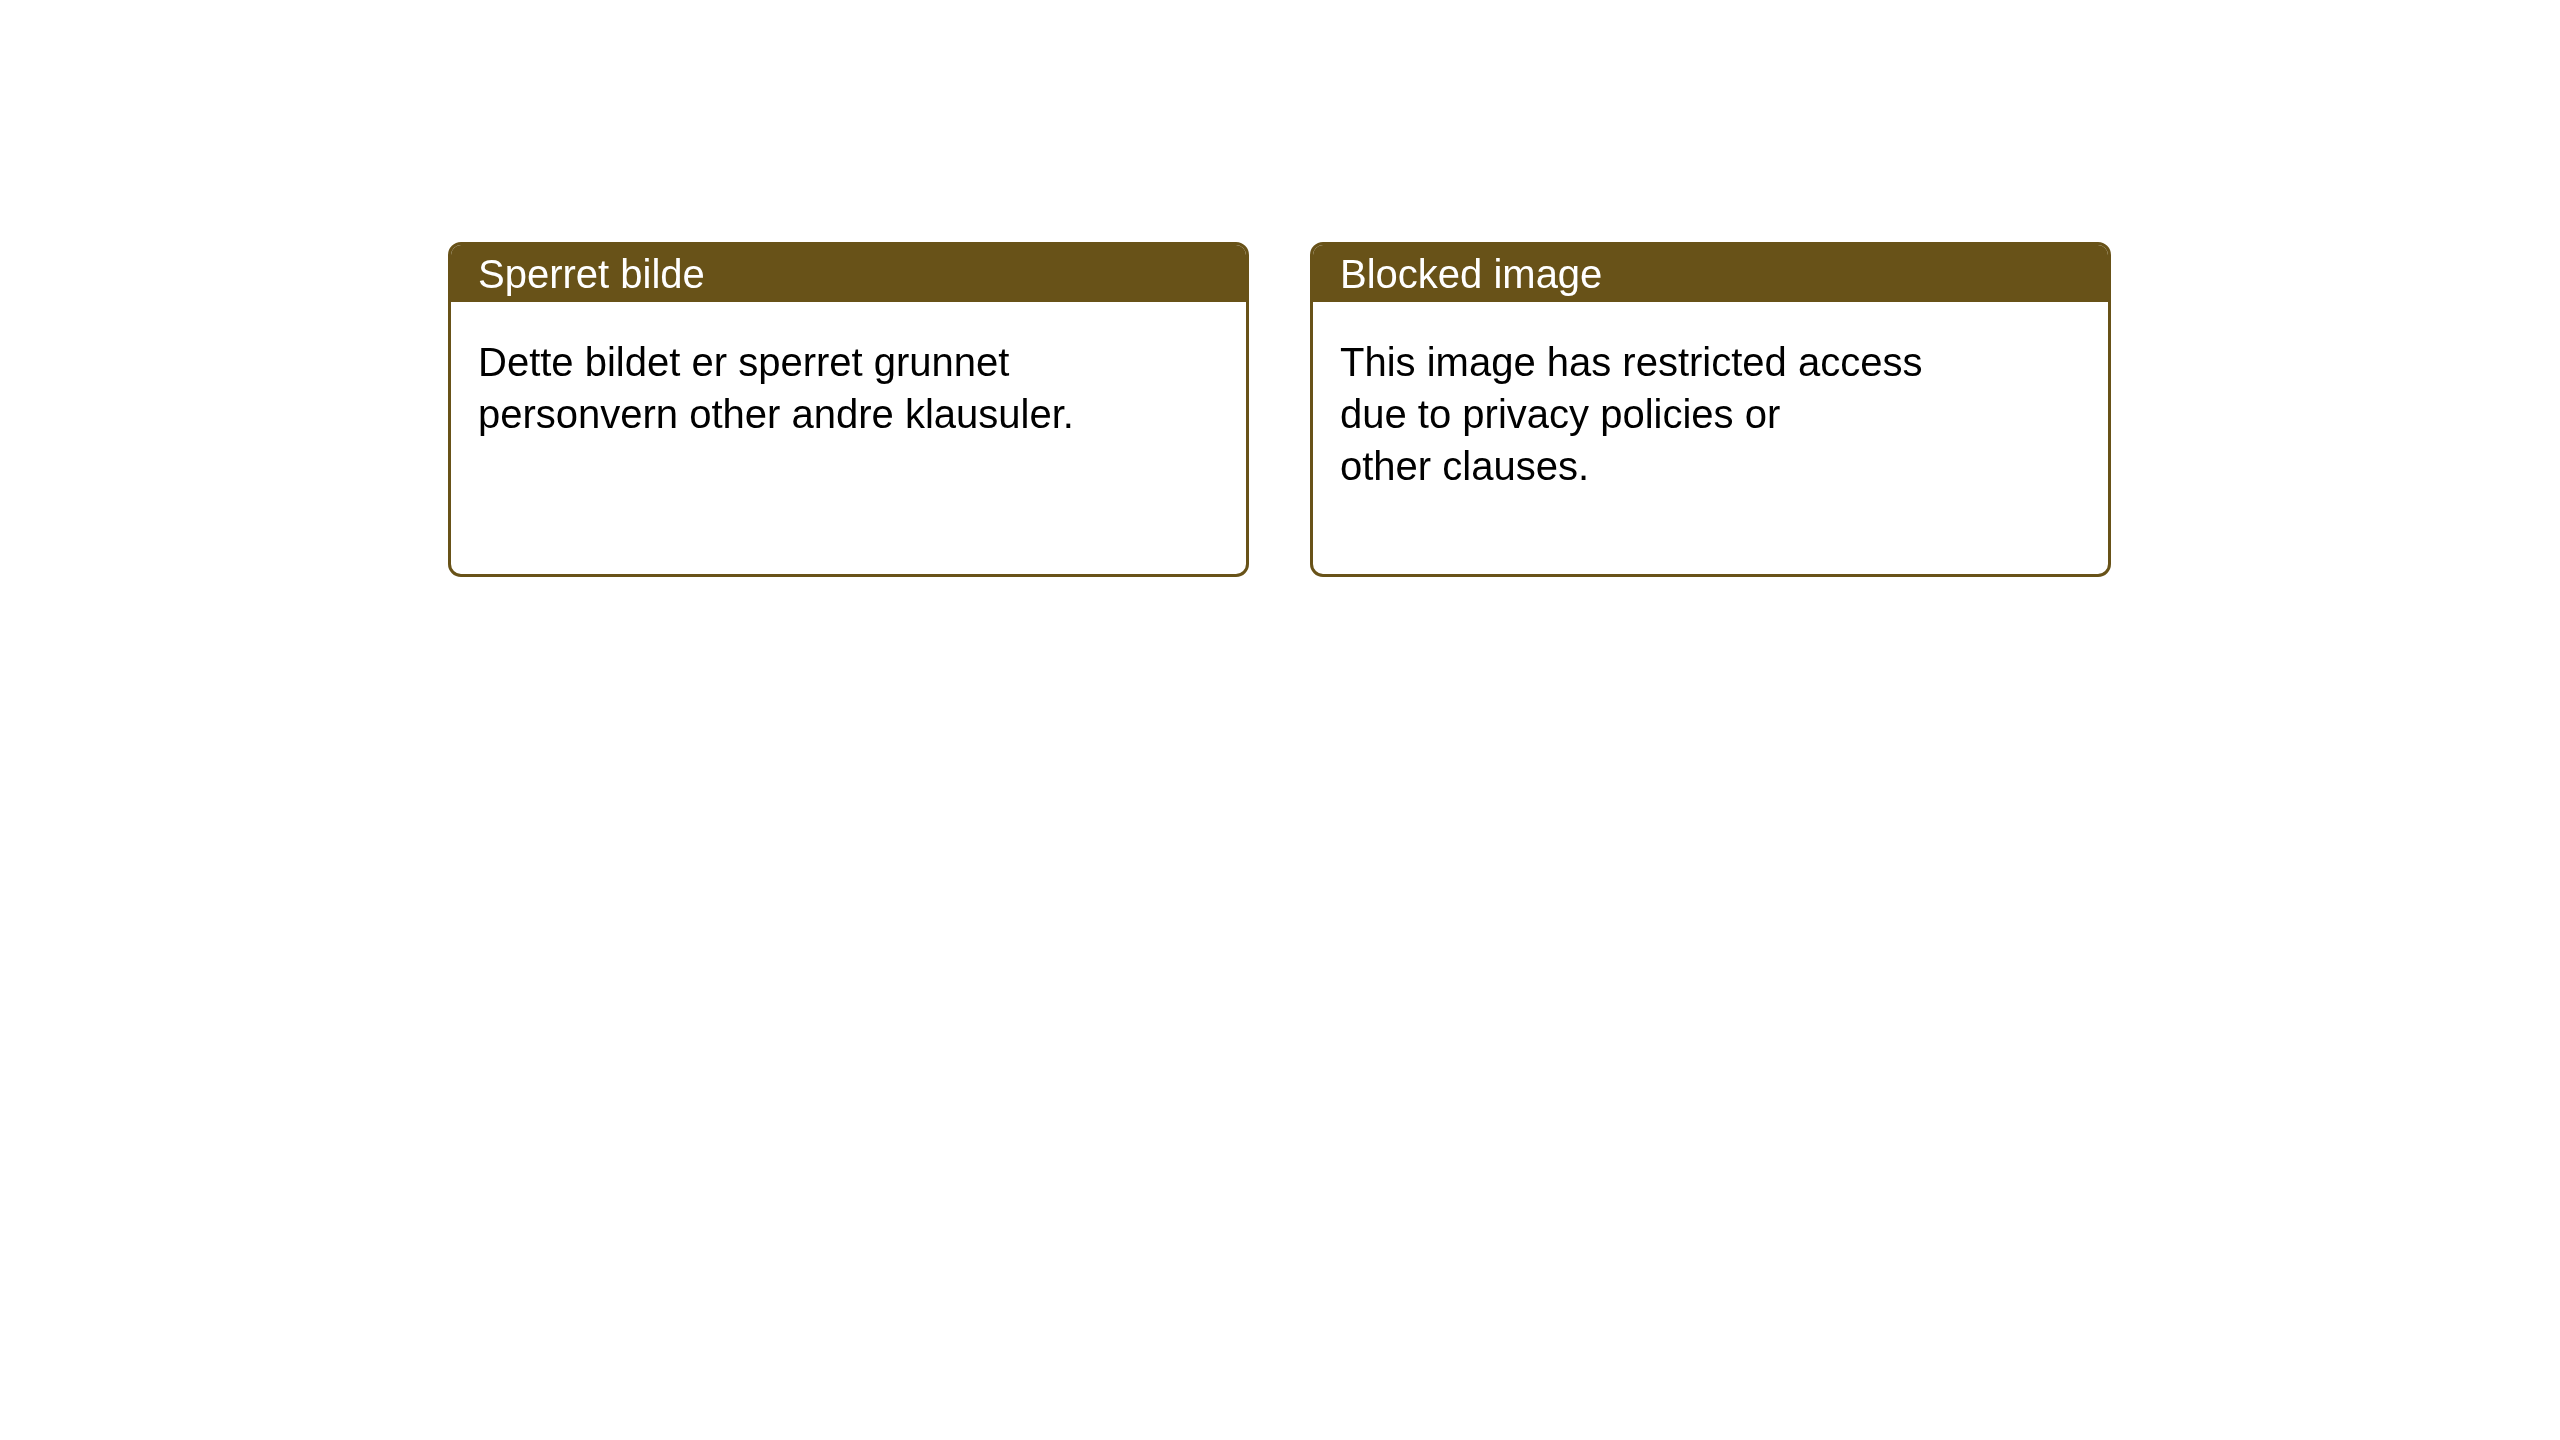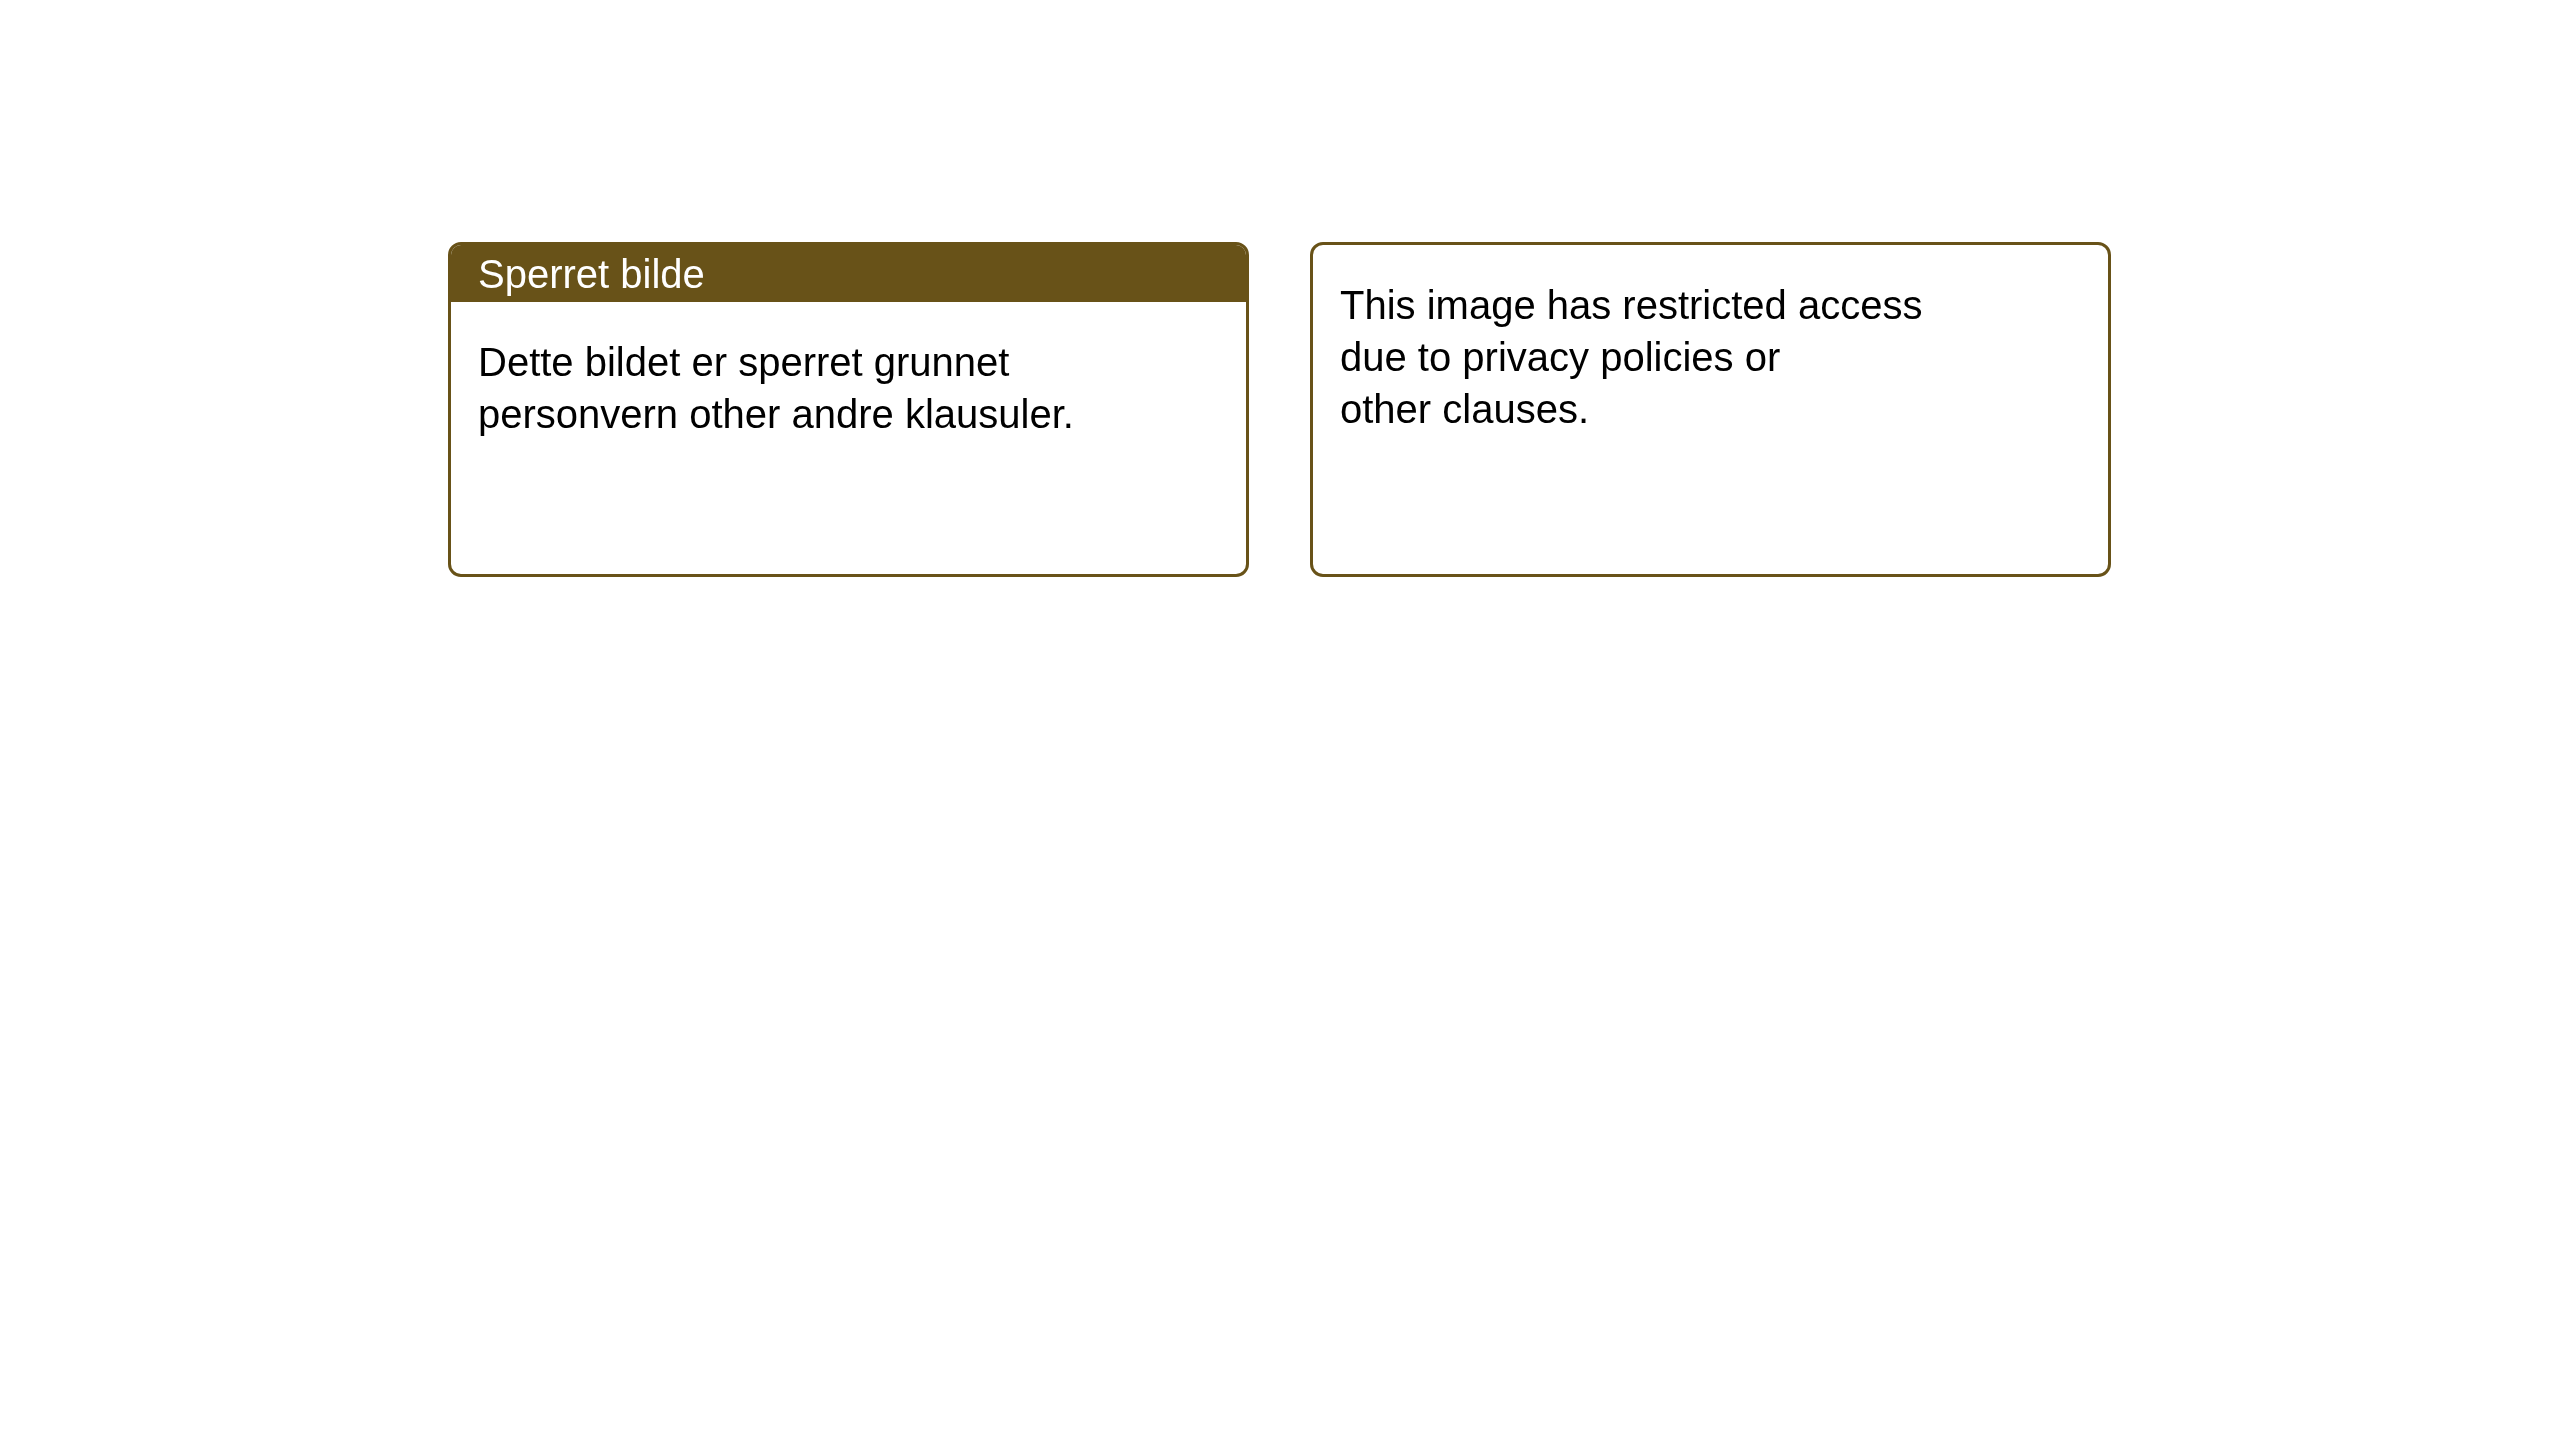--- a/index.html
+++ b/index.html
@@ -53,16 +53,19 @@
 
 <div class="placeholder-card card-left">
   <div class="card-header">
     <span class="card-title">Sperret bilde</span>
   </div>
   <div class="card-body">Dette bildet er sperret grunnet
 personvern other andre klausuler.</div>
 </div>
 
 <div class="placeholder-card card-right">
+  <div class="card-header">
+    <span class="card-title">Blocked image</span>
+  </div>
   <div class="card-body">This image has restricted access
 due to privacy policies or
 other clauses.</div>
 </div>
 
 </body></html>

